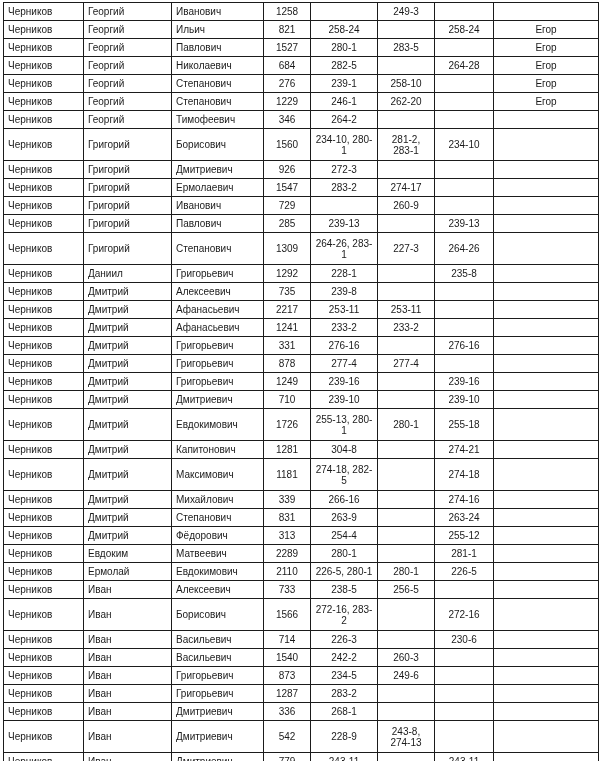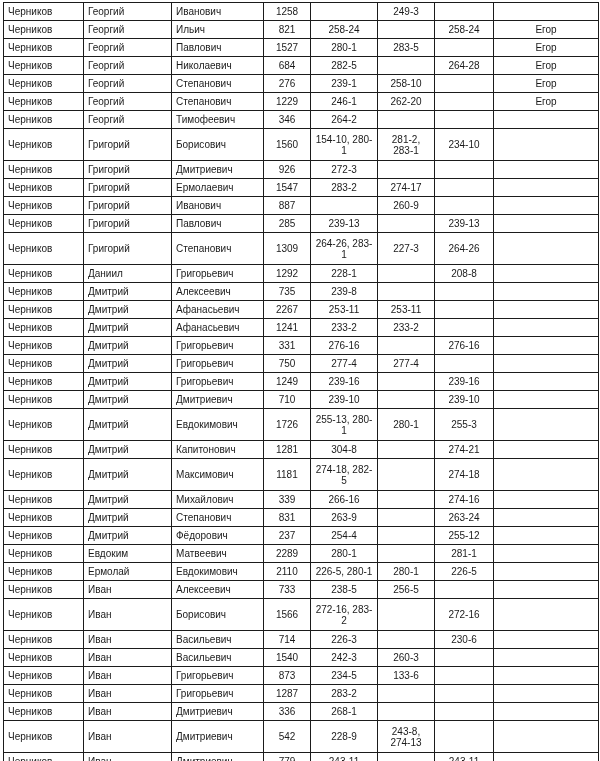--- a/index.html
+++ b/index.html
@@ -124,21 +124,21 @@
     <td class="c wrap"></td>
     <td class="c wrap"></td>
     <td class="c"></td>
   </tr>
 
   <tr class="tall">
     <td>Черников</td>
     <td>Григорий</td>
     <td>Борисович</td>
     <td class="c">1560</td>
-    <td class="c wrap">154-10, 280-1</td>
+    <td class="c wrap">234-10, 280-1</td>
     <td class="c wrap">281-2, 283-1</td>
     <td class="c wrap">234-10</td>
     <td class="c"></td>
   </tr>
 
   <tr>
     <td>Черников</td>
     <td>Григорий</td>
     <td>Дмитриевич</td>
     <td class="c">926</td>
@@ -156,21 +156,21 @@
     <td class="c wrap">283-2</td>
     <td class="c wrap">274-17</td>
     <td class="c wrap"></td>
     <td class="c"></td>
   </tr>
 
   <tr>
     <td>Черников</td>
     <td>Григорий</td>
     <td>Иванович</td>
-    <td class="c">887</td>
+    <td class="c">729</td>
     <td class="c wrap"></td>
     <td class="c wrap">260-9</td>
     <td class="c wrap"></td>
     <td class="c"></td>
   </tr>
 
   <tr>
     <td>Черников</td>
     <td>Григорий</td>
     <td>Павлович</td>
@@ -192,40 +192,40 @@
     <td class="c"></td>
   </tr>
 
   <tr>
     <td>Черников</td>
     <td>Даниил</td>
     <td>Григорьевич</td>
     <td class="c">1292</td>
     <td class="c wrap">228-1</td>
     <td class="c wrap"></td>
-    <td class="c wrap">208-8</td>
+    <td class="c wrap">235-8</td>
     <td class="c"></td>
   </tr>
 
   <tr>
     <td>Черников</td>
     <td>Дмитрий</td>
     <td>Алексеевич</td>
     <td class="c">735</td>
     <td class="c wrap">239-8</td>
     <td class="c wrap"></td>
     <td class="c wrap"></td>
     <td class="c"></td>
   </tr>
 
   <tr>
     <td>Черников</td>
     <td>Дмитрий</td>
     <td>Афанасьевич</td>
-    <td class="c">2267</td>
+    <td class="c">2217</td>
     <td class="c wrap">253-11</td>
     <td class="c wrap">253-11</td>
     <td class="c wrap"></td>
     <td class="c"></td>
   </tr>
 
   <tr>
     <td>Черников</td>
     <td>Дмитрий</td>
     <td>Афанасьевич</td>
@@ -244,21 +244,21 @@
     <td class="c wrap">276-16</td>
     <td class="c wrap"></td>
     <td class="c wrap">276-16</td>
     <td class="c"></td>
   </tr>
 
   <tr>
     <td>Черников</td>
     <td>Дмитрий</td>
     <td>Григорьевич</td>
-    <td class="c">750</td>
+    <td class="c">878</td>
     <td class="c wrap">277-4</td>
     <td class="c wrap">277-4</td>
     <td class="c wrap"></td>
     <td class="c"></td>
   </tr>
 
   <tr>
     <td>Черников</td>
     <td>Дмитрий</td>
     <td>Григорьевич</td>
@@ -280,21 +280,21 @@
     <td class="c"></td>
   </tr>
 
   <tr class="tall">
     <td>Черников</td>
     <td>Дмитрий</td>
     <td>Евдокимович</td>
     <td class="c">1726</td>
     <td class="c wrap">255-13, 280-1</td>
     <td class="c wrap">280-1</td>
-    <td class="c wrap">255-3</td>
+    <td class="c wrap">255-18</td>
     <td class="c"></td>
   </tr>
 
   <tr>
     <td>Черников</td>
     <td>Дмитрий</td>
     <td>Капитонович</td>
     <td class="c">1281</td>
     <td class="c wrap">304-8</td>
     <td class="c wrap"></td>
@@ -332,21 +332,21 @@
     <td class="c wrap">263-9</td>
     <td class="c wrap"></td>
     <td class="c wrap">263-24</td>
     <td class="c"></td>
   </tr>
 
   <tr>
     <td>Черников</td>
     <td>Дмитрий</td>
     <td>Фёдорович</td>
-    <td class="c">237</td>
+    <td class="c">313</td>
     <td class="c wrap">254-4</td>
     <td class="c wrap"></td>
     <td class="c wrap">255-12</td>
     <td class="c"></td>
   </tr>
 
   <tr>
     <td>Черников</td>
     <td>Евдоким</td>
     <td>Матвеевич</td>
@@ -399,33 +399,33 @@
     <td class="c wrap"></td>
     <td class="c wrap">230-6</td>
     <td class="c"></td>
   </tr>
 
   <tr>
     <td>Черников</td>
     <td>Иван</td>
     <td>Васильевич</td>
     <td class="c">1540</td>
-    <td class="c wrap">242-3</td>
+    <td class="c wrap">242-2</td>
     <td class="c wrap">260-3</td>
     <td class="c wrap"></td>
     <td class="c"></td>
   </tr>
 
   <tr>
     <td>Черников</td>
     <td>Иван</td>
     <td>Григорьевич</td>
     <td class="c">873</td>
     <td class="c wrap">234-5</td>
-    <td class="c wrap">133-6</td>
+    <td class="c wrap">249-6</td>
     <td class="c wrap"></td>
     <td class="c"></td>
   </tr>
 
   <tr>
     <td>Черников</td>
     <td>Иван</td>
     <td>Григорьевич</td>
     <td class="c">1287</td>
     <td class="c wrap">283-2</td>

